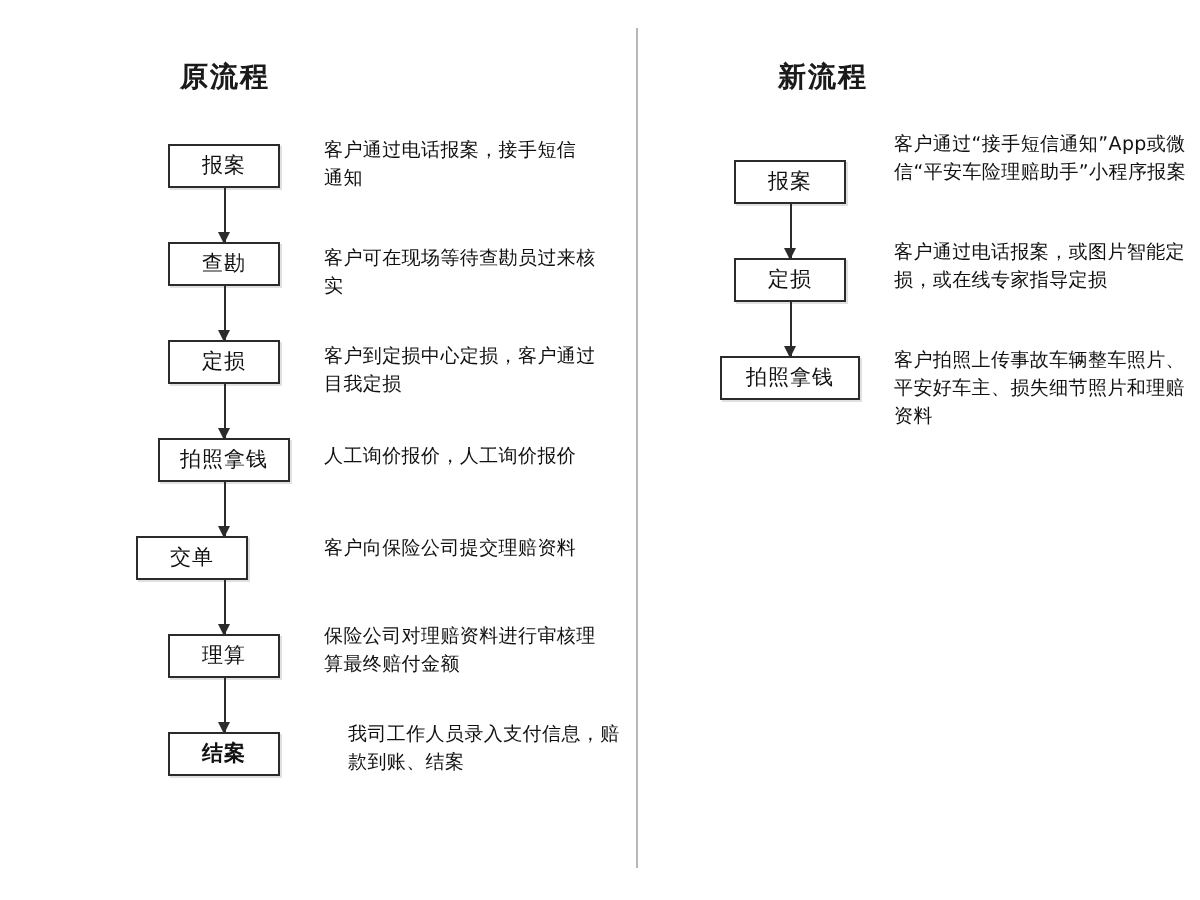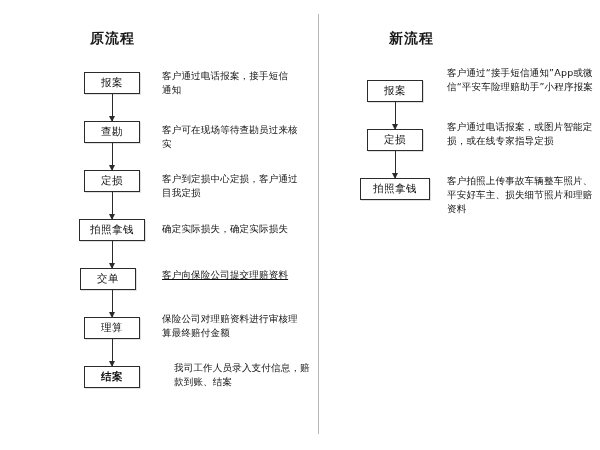--- a/index.html
+++ b/index.html
@@ -99,33 +99,33 @@
 
     <div class="node" style="left:62px; top:121px; width:56px; height:22px;">查勘</div>
     <div class="arrow" style="left:90px; top:143px; height:27px;"></div>
 
     <div class="node" style="left:62px; top:170px; width:56px; height:22px;">定损</div>
     <div class="arrow" style="left:90px; top:192px; height:27px;"></div>
 
     <div class="node" style="left:57px; top:219px; width:66px; height:22px;">拍照拿钱</div>
     <div class="arrow" style="left:90px; top:241px; height:27px;"></div>
 
-    <div class="node" style="left:58px; top:268px; width:56px; height:22px;">交单</div>
+    <div class="node" style="left:46px; top:268px; width:56px; height:22px;">交单</div>
     <div class="arrow" style="left:90px; top:290px; height:27px;"></div>
 
     <div class="node" style="left:62px; top:317px; width:56px; height:22px;">理算</div>
     <div class="arrow" style="left:90px; top:339px; height:27px;"></div>
 
     <div class="node" style="left:62px; top:366px; width:56px; height:22px;font-weight:bold;">结案</div>
 
     <div class="desc" style="left:140px; top:69px; width:130px;">客户通过电话报案，接手短信通知</div>
     <div class="desc" style="left:140px; top:123px; width:136px;">客户可在现场等待查勘员过来核实</div>
     <div class="desc" style="left:140px; top:172px; width:142px;">客户到定损中心定损，客户通过目我定损</div>
-    <div class="desc" style="left:140px; top:222px; width:146px;">确定实际损失，确定实际损失</div>
-    <div class="desc" style="left:140px; top:268px; width:146px;text-decoration:underline;">客户向保险公司提交理赔资料</div>
+    <div class="desc" style="left:140px; top:222px; width:146px;">人工询价报价，人工询价报价</div>
+    <div class="desc" style="left:140px; top:268px; width:146px;">客户向保险公司提交理赔资料</div>
     <div class="desc" style="left:140px; top:312px; width:140px;">保险公司对理赔资料进行审核理算最终赔付金额</div>
     <div class="desc" style="left:152px; top:361px; width:136px;">我司工作人员录入支付信息，赔款到账、结案</div>
   </div>
 
   <div class="column col-new">
     <div class="col-title">新流程</div>
 
     <div class="node" style="left:48px; top:80px; width:56px; height:22px;">报案</div>
     <div class="arrow" style="left:76px; top:102px; height:27px;"></div>
 

